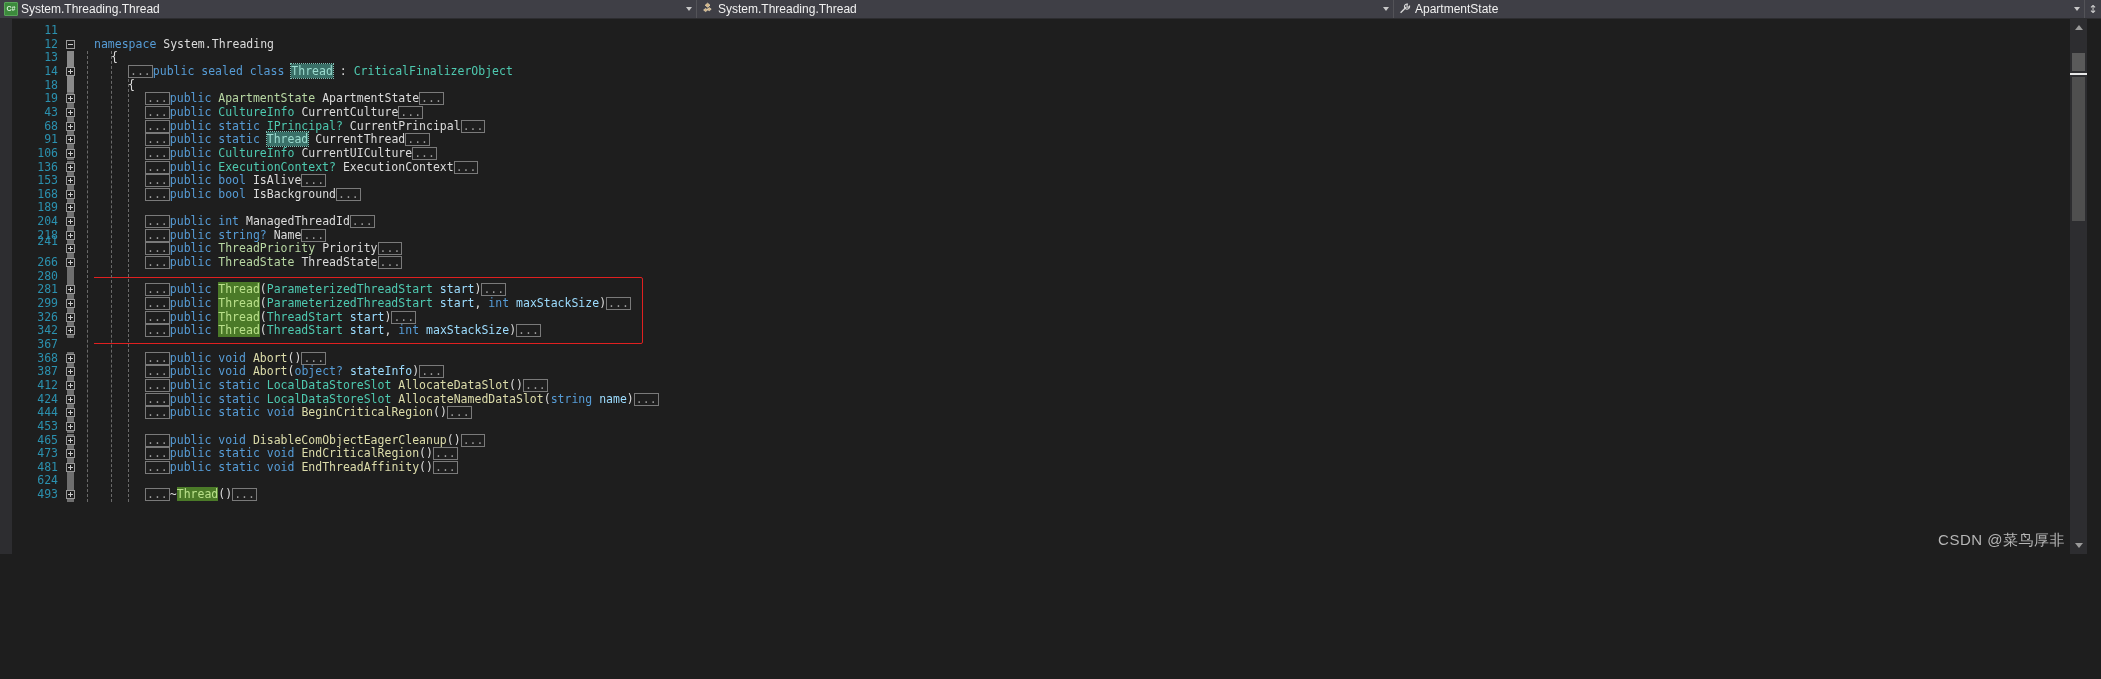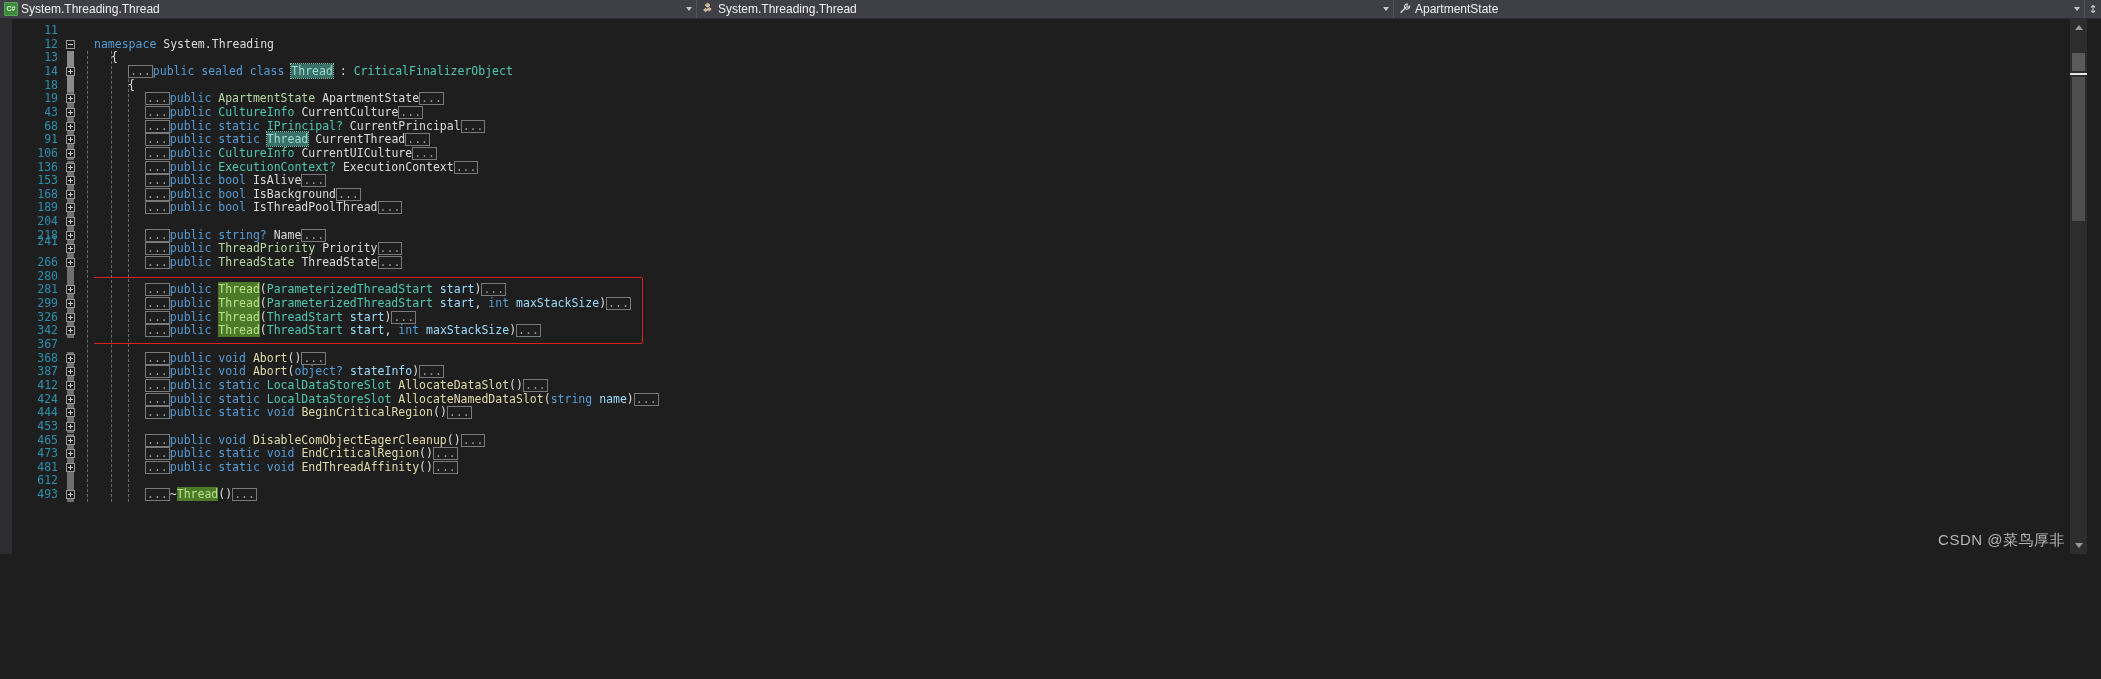--- a/index.html
+++ b/index.html
@@ -382,21 +382,21 @@
       <div class="lineno" style="top: 318.95px;">367</div>
       <div class="lineno" style="top: 332.6px;">368</div>
       <div class="lineno" style="top: 346.25px;">387</div>
       <div class="lineno" style="top: 359.9px;">412</div>
       <div class="lineno" style="top: 373.55px;">424</div>
       <div class="lineno" style="top: 387.2px;">444</div>
       <div class="lineno" style="top: 400.85px;">453</div>
       <div class="lineno" style="top: 414.5px;">465</div>
       <div class="lineno" style="top: 428.15px; text-align: center;">473</div>
       <div class="lineno" style="top: 441.8px;">481</div>
-      <div class="lineno" style="top: 455.45px;">612</div>
+      <div class="lineno" style="top: 455.45px;">624</div>
       <div class="lineno" style="top: 469.1px;">493</div>
     </div>
   <div class="glyph-margin" id="glyphmar">
       <div class="foldbox" style="top: 20.65px;"></div>
       <div class="foldbar light" style="top: 32.3px; height: 13.65px;"></div>
       <div class="foldbar light" style="top: 45.95px; height: 13.65px;"></div>
       <div class="foldbox expandable" style="top: 47.95px;"></div>
       <div class="foldbar light" style="top: 59.6px; height: 13.65px;"></div>
       <div class="foldbar" style="top: 73.25px; height: 13.65px;"></div>
       <div class="foldbox expandable" style="top: 75.25px;"></div>
@@ -467,21 +467,21 @@
       <div class="row" style="top: 45.95px;"><span style="display: inline-block; width: 34px;"></span><span class="dots">...</span><span class="kw">public</span><span> </span><span class="kw">sealed</span><span> </span><span class="kw">class</span><span> </span><span class="hl-ref">Thread</span><span class="punct"> : </span><span class="type">CriticalFinalizerObject</span></div>
       <div class="row" style="top: 59.6px;"><span style="display: inline-block; width: 34px;"></span><span class="punct">{</span></div>
       <div class="row" style="top: 73.25px;"><span style="display: inline-block; width: 51px;"></span><span class="dots">...</span><span class="kw">public</span><span> </span><span class="enum">ApartmentState</span><span> </span><span class="ident">ApartmentState</span><span class="dots">...</span></div>
       <div class="row" style="top: 86.9px;"><span style="display: inline-block; width: 51px;"></span><span class="dots">...</span><span class="kw">public</span><span> </span><span class="type">CultureInfo</span><span> </span><span class="ident">CurrentCulture</span><span class="dots">...</span></div>
       <div class="row" style="top: 100.55px;"><span style="display: inline-block; width: 51px;"></span><span class="dots">...</span><span class="kw">public</span><span> </span><span class="kw">static</span><span> </span><span class="type">IPrincipal?</span><span> </span><span class="ident">CurrentPrincipal</span><span class="dots">...</span></div>
       <div class="row" style="top: 114.2px;"><span style="display: inline-block; width: 51px;"></span><span class="dots">...</span><span class="kw">public</span><span> </span><span class="kw">static</span><span> </span><span class="hl-ref">Thread</span><span> </span><span class="ident">CurrentThread</span><span class="dots">...</span></div>
       <div class="row" style="top: 127.85px;"><span style="display: inline-block; width: 51px;"></span><span class="dots">...</span><span class="kw">public</span><span> </span><span class="type">CultureInfo</span><span> </span><span class="ident">CurrentUICulture</span><span class="dots">...</span></div>
       <div class="row" style="top: 141.5px;"><span style="display: inline-block; width: 51px;"></span><span class="dots">...</span><span class="kw">public</span><span> </span><span class="type">ExecutionContext?</span><span> </span><span class="ident">ExecutionContext</span><span class="dots">...</span></div>
       <div class="row" style="top: 155.15px;"><span style="display: inline-block; width: 51px;"></span><span class="dots">...</span><span class="kw">public</span><span> </span><span class="kw">bool</span><span> </span><span class="ident">IsAlive</span><span class="dots">...</span></div>
       <div class="row" style="top: 168.8px;"><span style="display: inline-block; width: 51px;"></span><span class="dots">...</span><span class="kw">public</span><span> </span><span class="kw">bool</span><span> </span><span class="ident">IsBackground</span><span class="dots">...</span></div>
-      <div class="row" style="top: 182.45px;"><span style="display: inline-block; width: 51px;"></span><span class="dots">...</span><span class="kw">public</span><span> </span><span class="kw">bool</span><span> </span><span class="ident">IsThreadPoolThread</span><span class="dots">...</span></div>
+      <div class="row" style="top: 196.1px;"><span style="display: inline-block; width: 51px;"></span><span class="dots">...</span><span class="kw">public</span><span> </span><span class="kw">int</span><span> </span><span class="ident">ManagedThreadId</span><span class="dots">...</span></div>
       <div class="row" style="top: 209.75px;"><span style="display: inline-block; width: 51px;"></span><span class="dots">...</span><span class="kw">public</span><span> </span><span class="kw">string?</span><span> </span><span class="ident">Name</span><span class="dots">...</span></div>
       <div class="row" style="top: 223.4px;"><span style="display: inline-block; width: 51px;"></span><span class="dots">...</span><span class="kw">public</span><span> </span><span class="enum">ThreadPriority</span><span> </span><span class="ident">Priority</span><span class="dots">...</span></div>
       <div class="row" style="top: 237.05px;"><span style="display: inline-block; width: 51px;"></span><span class="dots">...</span><span class="kw">public</span><span> </span><span class="enum">ThreadState</span><span> </span><span class="ident">ThreadState</span><span class="dots">...</span></div>
       <div class="row" style="top: 250.7px;"><span style="display: inline-block; width: 0px;"></span></div>
       <div class="row" style="top: 264.35px;"><span style="display: inline-block; width: 51px;"></span><span class="dots">...</span><span class="kw">public</span><span> </span><span class="hl-def">Thread</span><span class="punct">(</span><span class="type">ParameterizedThreadStart</span><span> </span><span class="param">start</span><span class="punct">)</span><span class="dots">...</span></div>
       <div class="row" style="top: 278px;"><span style="display: inline-block; width: 51px;"></span><span class="dots">...</span><span class="kw">public</span><span> </span><span class="hl-def">Thread</span><span class="punct">(</span><span class="type">ParameterizedThreadStart</span><span> </span><span class="param">start</span><span class="punct">, </span><span class="kw">int</span><span> </span><span class="param">maxStackSize</span><span class="punct">)</span><span class="dots">...</span></div>
       <div class="row" style="top: 291.65px;"><span style="display: inline-block; width: 51px;"></span><span class="dots">...</span><span class="kw">public</span><span> </span><span class="hl-def">Thread</span><span class="punct">(</span><span class="type">ThreadStart</span><span> </span><span class="param">start</span><span class="punct">)</span><span class="dots">...</span></div>
       <div class="row" style="top: 305.3px;"><span style="display: inline-block; width: 51px;"></span><span class="dots">...</span><span class="kw">public</span><span> </span><span class="hl-def">Thread</span><span class="punct">(</span><span class="type">ThreadStart</span><span> </span><span class="param">start</span><span class="punct">, </span><span class="kw">int</span><span> </span><span class="param">maxStackSize</span><span class="punct">)</span><span class="dots">...</span></div>
       <div class="row" style="top: 318.95px;"><span style="display: inline-block; width: 0px;"></span></div>
       <div class="row" style="top: 332.6px;"><span style="display: inline-block; width: 51px;"></span><span class="dots">...</span><span class="kw">public</span><span> </span><span class="kw">void</span><span> </span><span class="method">Abort</span><span class="punct">()</span><span class="dots">...</span></div>

